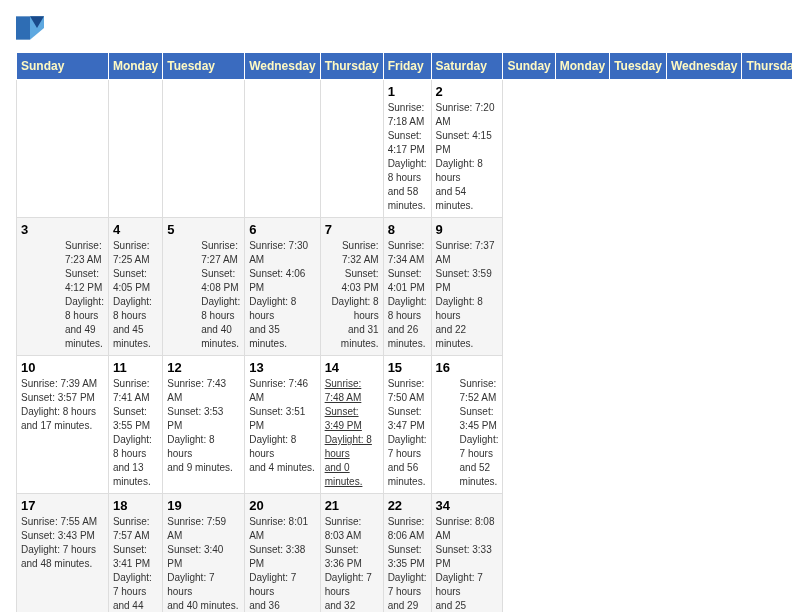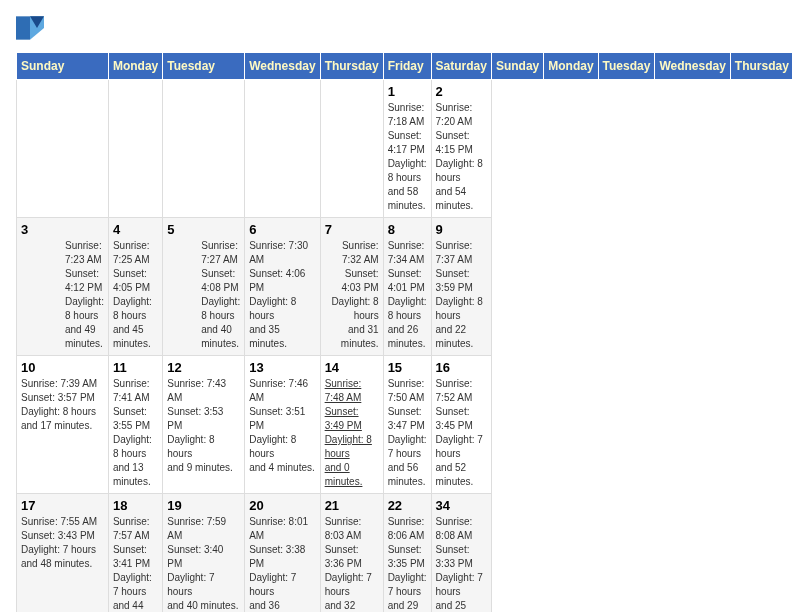--- a/index.html
+++ b/index.html
@@ -222,21 +222,21 @@
         </td>
         <td>
           <span class="day-num">15</span>
           <div class="day-info" style="white-space: pre-line;">Sunrise: 7:50 AM
 Sunset: 3:47 PM
 Daylight: 7 hours
 and 56 minutes.</div>
         </td>
         <td>
           <span class="day-num">16</span>
-          <div class="day-info" style="white-space: pre-line;">Sunrise: 7:52 AM
+          <div class="day-info" style="white-space: pre-line; margin-left: 24px;">Sunrise: 7:52 AM
 Sunset: 3:45 PM
 Daylight: 7 hours
 and 52 minutes.</div>
         </td>
       </tr>
       <tr>
         <td>
           <span class="day-num">17</span>
           <div class="day-info" style="white-space: pre-line;">Sunrise: 7:55 AM
 Sunset: 3:43 PM

